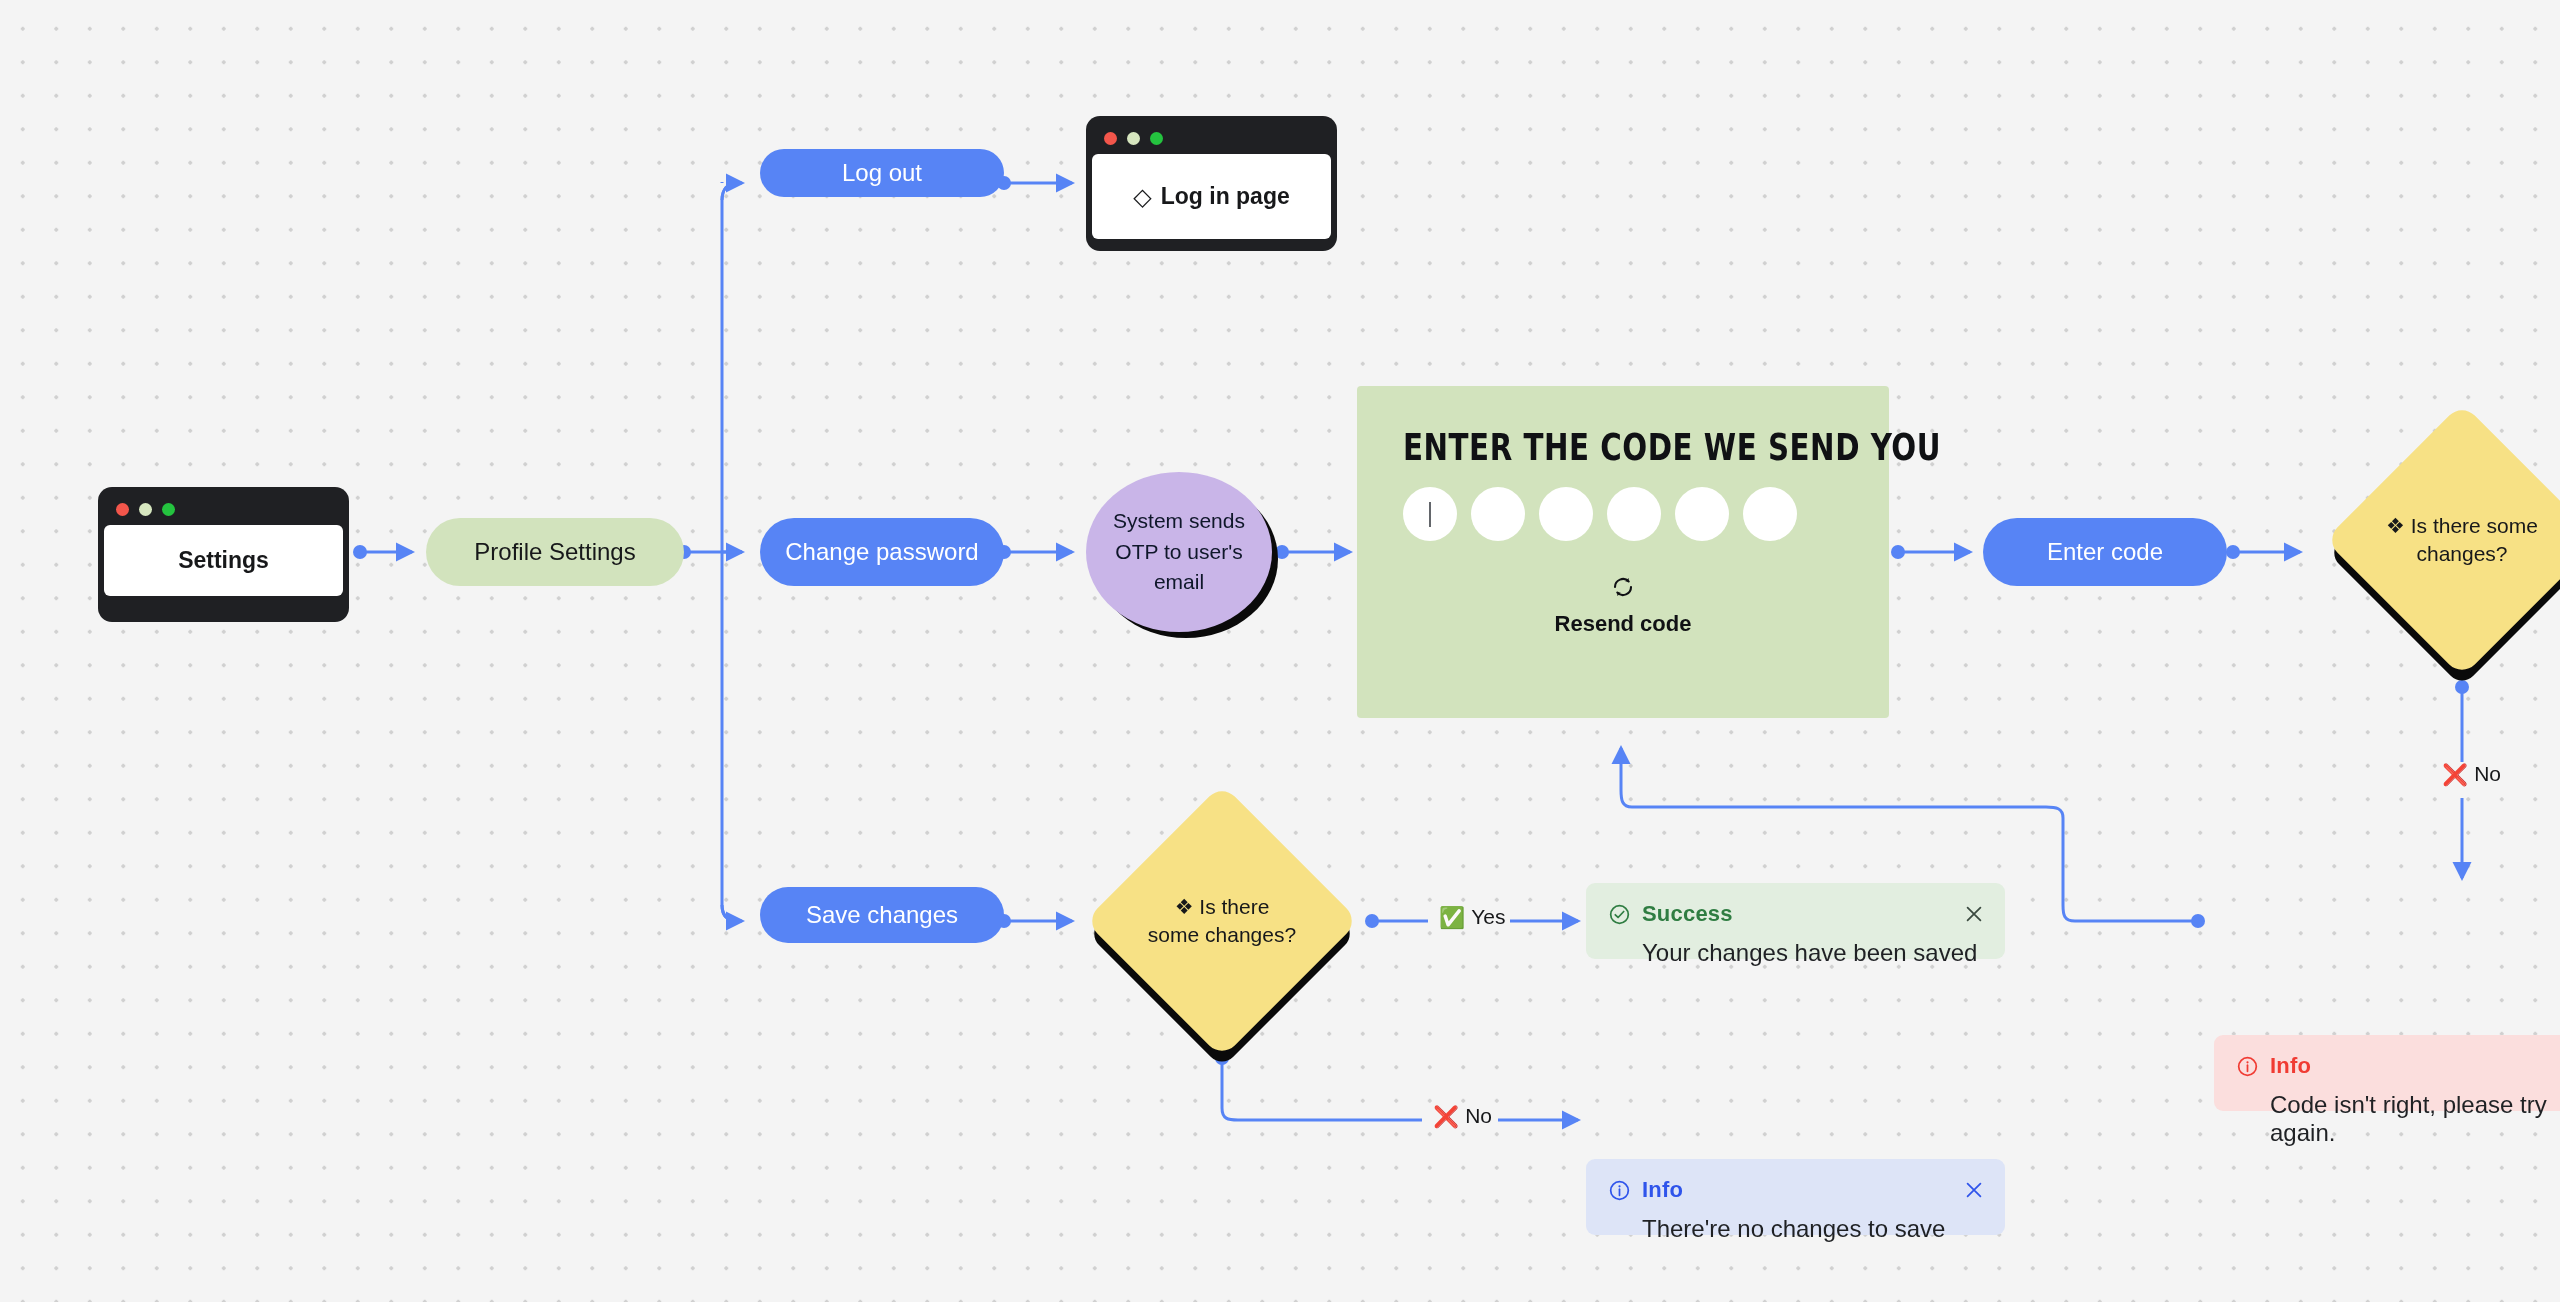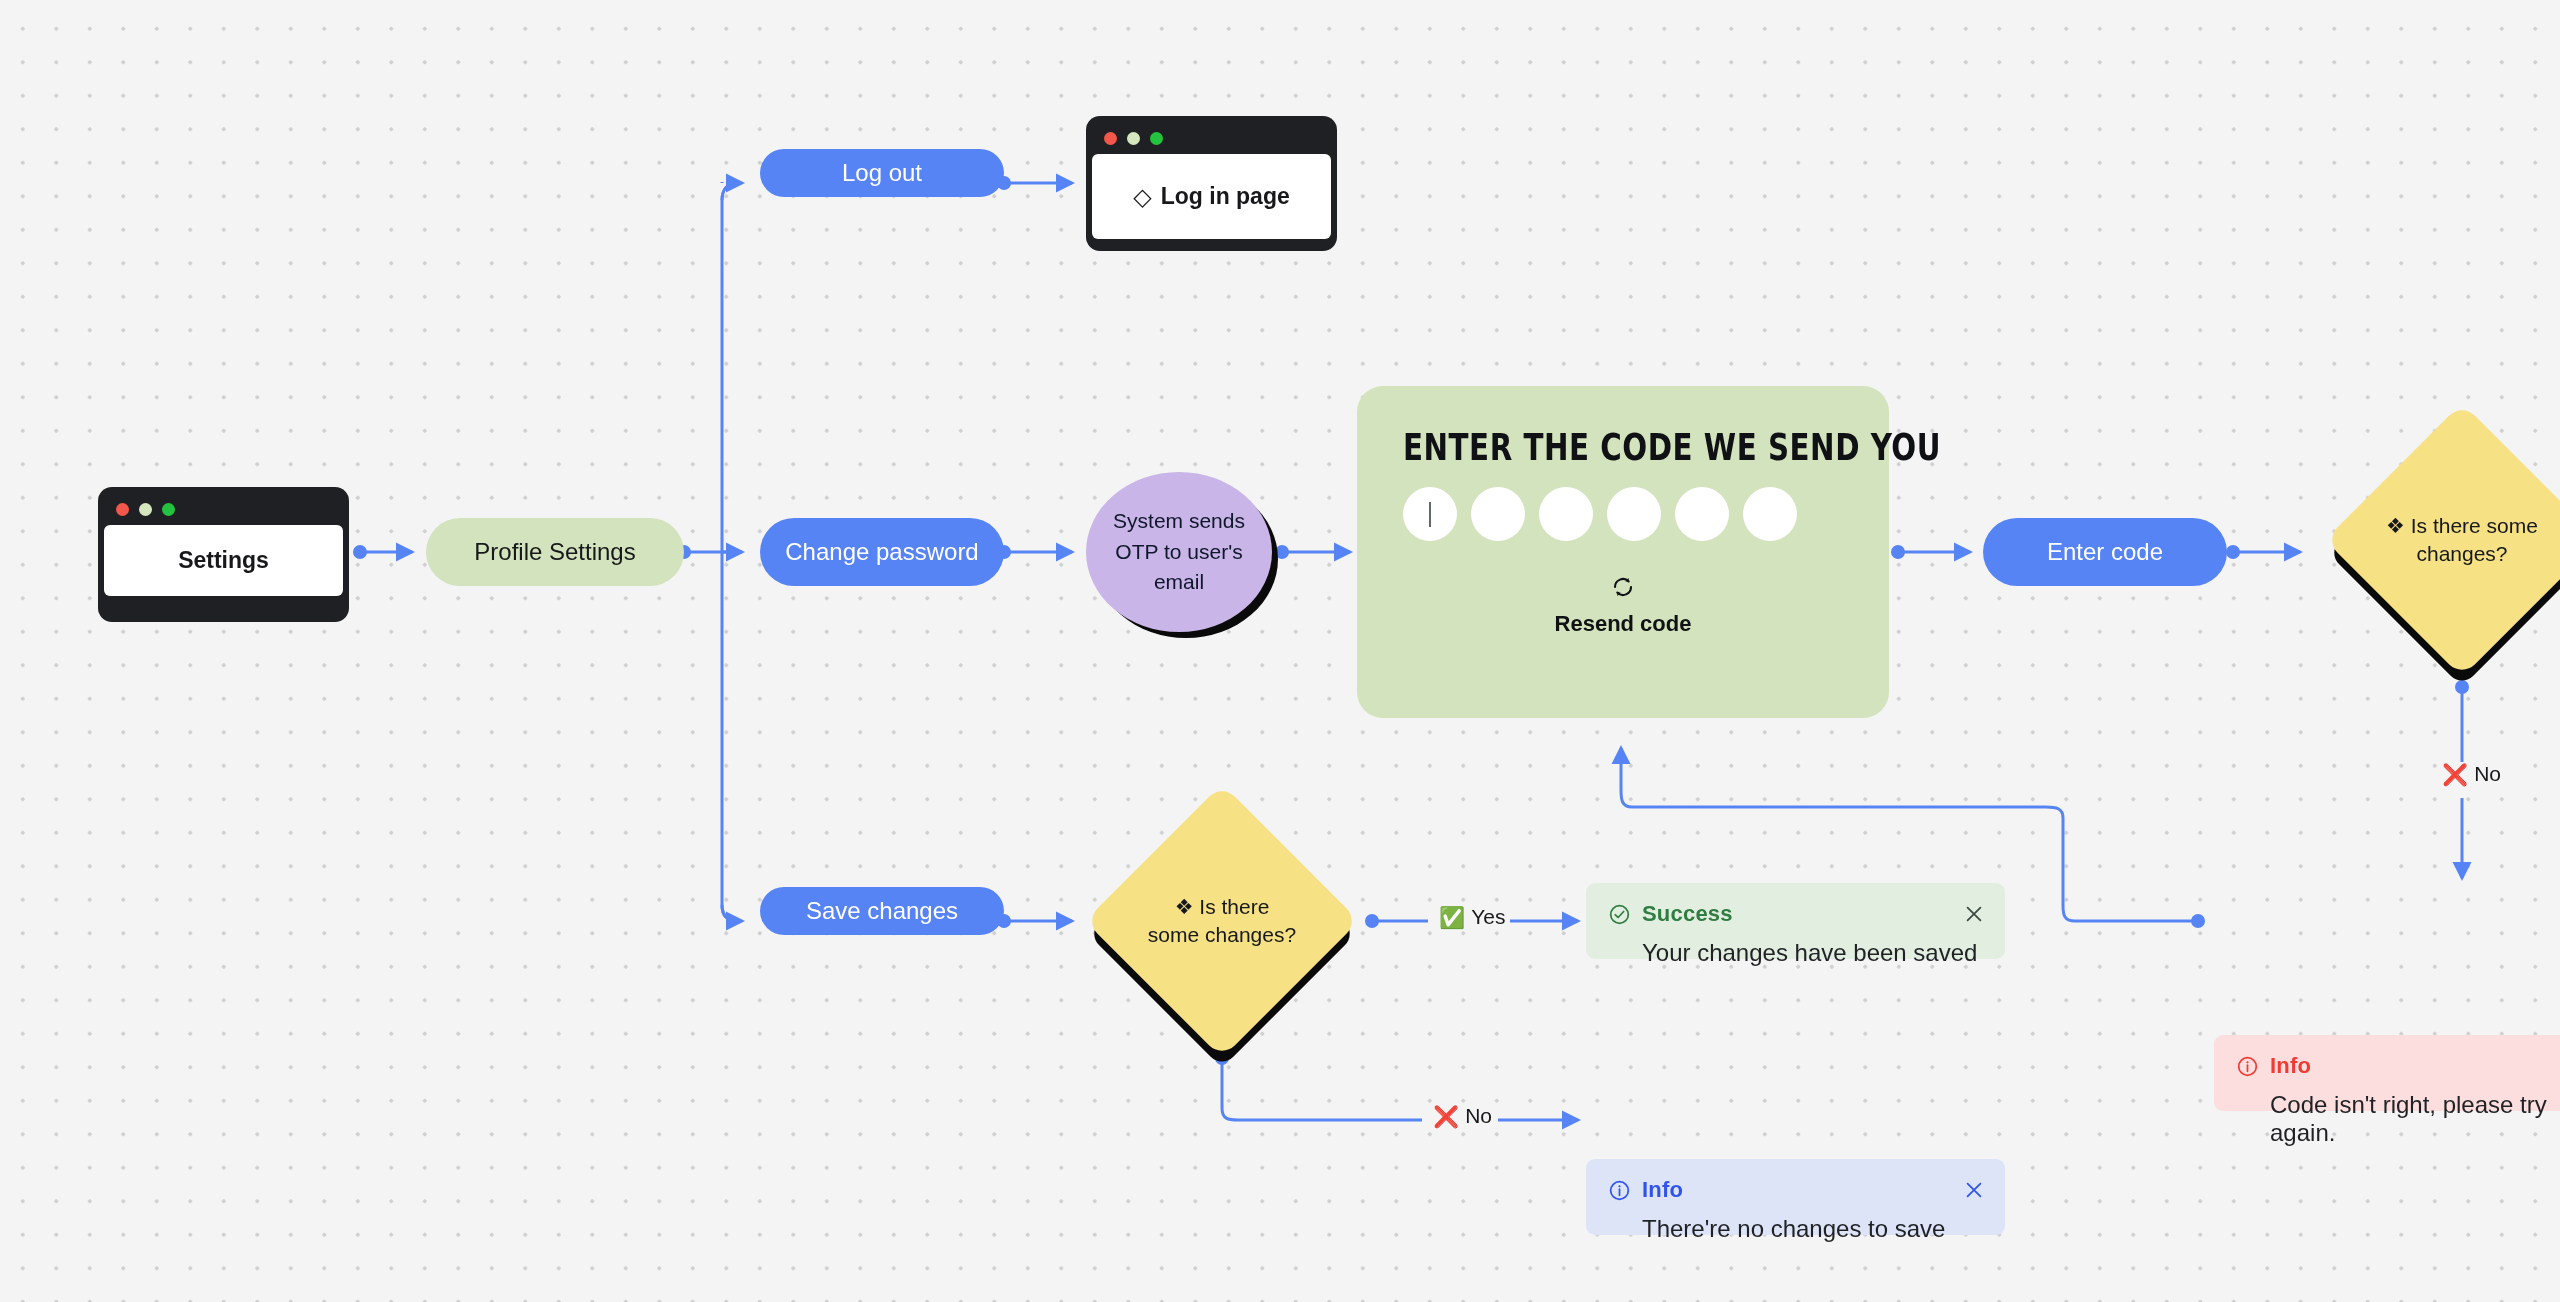--- a/index.html
+++ b/index.html
@@ -70,21 +70,21 @@
   }
   .diamond-label{
     position:absolute;inset:0;
     display:flex;align-items:center;justify-content:center;
     text-align:center;font-size:21px;line-height:1.35;font-weight:500;color:#17181a;
     z-index:2;
   }
 
   
   .otp-card{
-    background:#d2e3bd;border-radius:26px;
+    background:#d2e3bd;border-radius:4px;
     padding:40px 46px 40px 46px;box-sizing:border-box;
   }
   .otp-title{
     font-family:"DejaVu Sans Condensed","Liberation Sans Narrow","Liberation Sans",sans-serif;
     font-size:37px;font-weight:900;letter-spacing:.6px;
     color:#101114;text-transform:uppercase;
     transform:scaleX(.88);transform-origin:left center;
     margin:0 0 18px 0;white-space:nowrap;
   }
   .otp-sub{font-size:21px;line-height:1.42;color:#16171a;margin:0 0 30px 0;}
@@ -210,21 +210,21 @@
 </div>
 
 <div class="node pill blue" style="left:760px;top:149px;width:244px;height:48px;">
   <span>Log out</span>
 </div>
 
 <div class="node pill blue" style="left:760px;top:518px;width:244px;height:68px;">
   <span>Change password</span>
 </div>
 
-<div class="node pill blue" style="left:760px;top:887px;width:244px;height:48px;">
+<div class="node pill blue" style="left:760px;top:887px;width:244px;height:56px;">
   <span>Save changes</span>
 </div>
 
 <div class="node pill blue" style="left:1983px;top:518px;width:244px;height:68px;">
   <span>Enter code</span>
 </div>
 
 <div class="node circ" style="left:1086px;top:472px;width:186px;height:160px;">
   <span>System sends OTP to user's email</span>
 </div>

